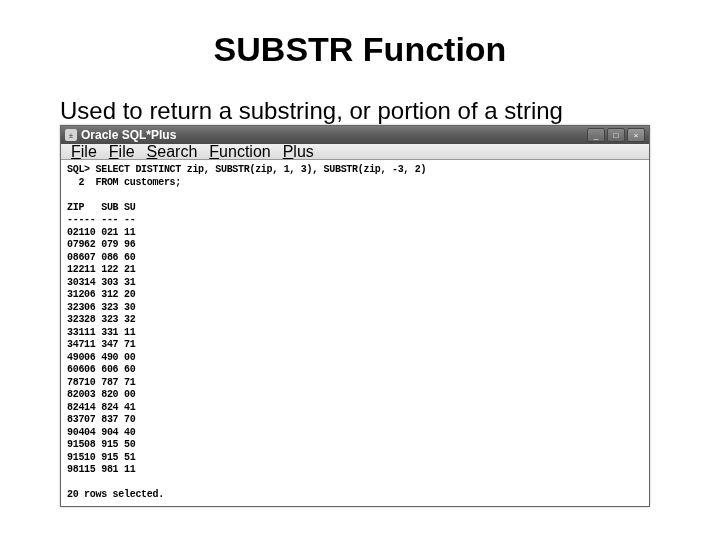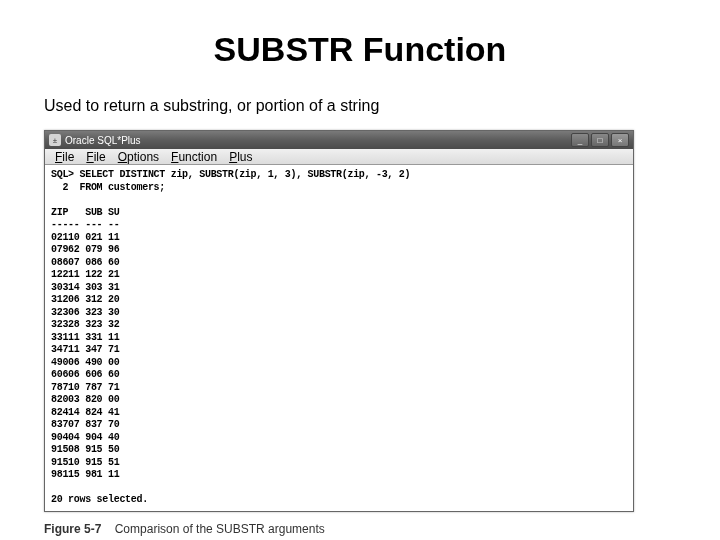--- a/index.html
+++ b/index.html
@@ -7,33 +7,33 @@
     width: 720px;
     height: 540px;
     background: #fff;
     font-family: Arial, Helvetica, sans-serif;
     position: relative;
     overflow: hidden;
   }
   .slide {
     width: 100%;
     height: 100%;
-    padding: 20px 34px;
+    padding: 20px 50px;
   }
   .title {
     font-size: 34px;
     font-weight: bold;
     text-align: center;
     margin-top: 10px;
     margin-bottom: 28px;
     letter-spacing: 0px;
   }
   .subtitle {
-    font-size: 16px;
-    margin-bottom: 15px;
+    font-size: 24px;
+    margin-bottom: 0;
     margin-left: 10px;
   }
   .window {
     width: 590px;
     margin-left: 10px;
     border: 1px solid #666;
     background: #fff;
     box-shadow: 0 0 2px rgba(0,0,0,0.3);
   }
   .titlebar {
@@ -51,22 +51,22 @@
     border-radius: 2px;
     margin-right: 4px;
     display: flex;
     align-items: center;
     justify-content: center;
     font-size: 8px;
     color: #333;
   }
   .titlebar-text {
     color: #fff;
-    font-size: 10px;
-    font-weight: normal;
+    font-size: 12px;
+    font-weight: bold;
     flex: 1;
   }
   .win-controls {
     display: flex;
     gap: 2px;
   }
   .win-btn {
     width: 18px;
     height: 14px;
     background: linear-gradient(to bottom, #888, #666);
@@ -83,21 +83,21 @@
   }
   .menubar {
     background: linear-gradient(to bottom, #f0f0f0, #dcdcdc);
     height: 16px;
     display: flex;
     align-items: center;
     padding: 0 4px;
     border-bottom: 1px solid #999;
   }
   .menu-item {
-    font-size: 12px;
+    font-size: 16px;
     color: #000;
     padding: 0 6px;
     text-decoration-color: transparent;
   }
   .menu-item::first-letter {
     text-decoration: underline;
   }
   .terminal {
     background: #fff;
     padding: 4px 6px;
@@ -140,21 +140,21 @@
             <span>□</span>
           </div>
         <div class="win-btn close">
             <span>×</span>
           </div>
       </div>
     </div>
     <div class="menubar">
       <span class="menu-item">File</span>
       <span class="menu-item">File</span>
-      <span class="menu-item">Options</span>
+      <span class="menu-item">Search</span>
       <span class="menu-item">Function</span>
       <span class="menu-item">Plus</span>
     </div>
     <div class="terminal" id="terminal">SQL&gt; SELECT DISTINCT zip, SUBSTR(zip, 1, 3), SUBSTR(zip, -3, 2)
   2  FROM customers;
 
 ZIP   SUB SU
 ----- --- --
 02110 021 11
 07962 079 96
@@ -174,17 +174,13 @@
 83707 837 70
 90404 904 40
 91508 915 50
 91510 915 51
 98115 981 11
 
 20 rows selected.
 </div>
   </div>
 
-  <p class="figure-caption">
-    <span class="fig-label">Figure 5-7</span>
-    <span>Comparison of the SUBSTR arguments</span>
-  </p>
 </div>
 
 </body></html>

